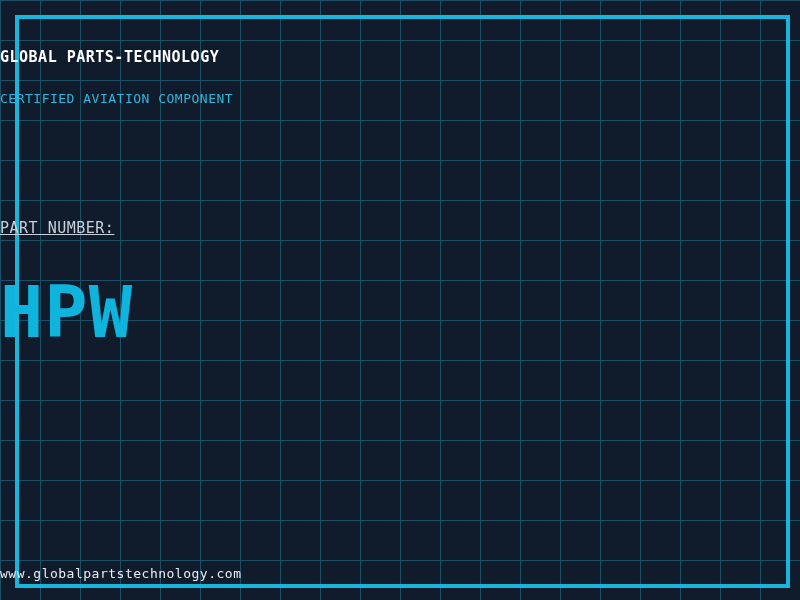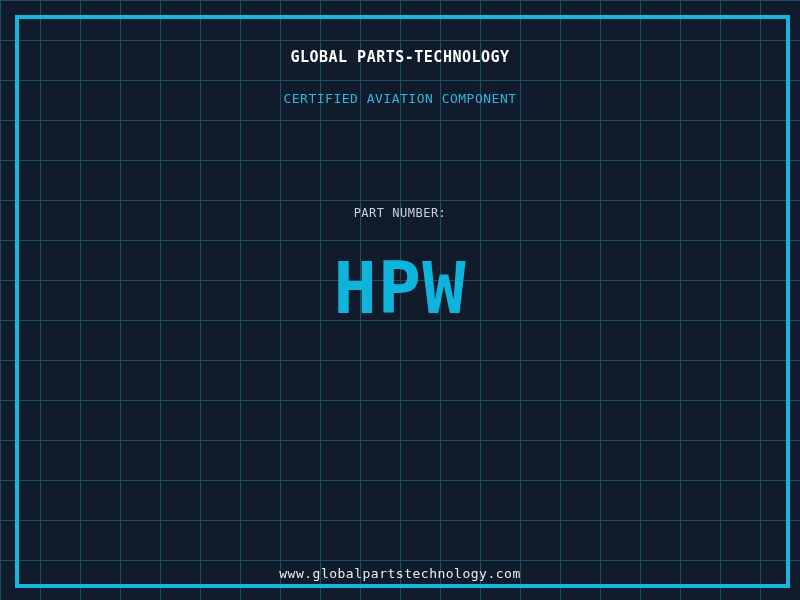--- a/index.html
+++ b/index.html
@@ -29,47 +29,48 @@
     top: 15px;
     width: 775px;
     height: 573px;
     box-sizing: border-box;
     border: 4px solid var(--frame, #18b5dd);
   }
   .txt {
     position: absolute;
     left: 0;
     width: 800px;
-    text-align: center;
+    text-align: left;
     white-space: pre;
   }
   .title {
     top: 50px;
     font-size: 15px;
     line-height: 15px;
     font-weight: bold;
     letter-spacing: 0.5px;
     color: var(--title-color, #ffffff);
   }
   .subtitle {
     top: 92px;
     font-size: 13px;
     line-height: 13px;
     letter-spacing: 0.5px;
     color: var(--subtitle-color, #2fb7dd);
   }
   .part-label {
-    top: 206px;
-    font-size: 12px;
+    top: 221px;
+    font-size: 15px;
     line-height: 15px;
     letter-spacing: 0.5px;
     color: var(--label-color, #c9d2da);
+    text-decoration: underline;
   }
   .part-number {
-    top: 252px;
+    top: 276px;
     font-size: 72px;
     line-height: 72px;
     font-weight: bold;
     letter-spacing: 1px;
     color: var(--part-color, #0fb4dc);
   }
   .site-url {
     top: 533px;
     font-size: 13px;
     line-height: 13px;

